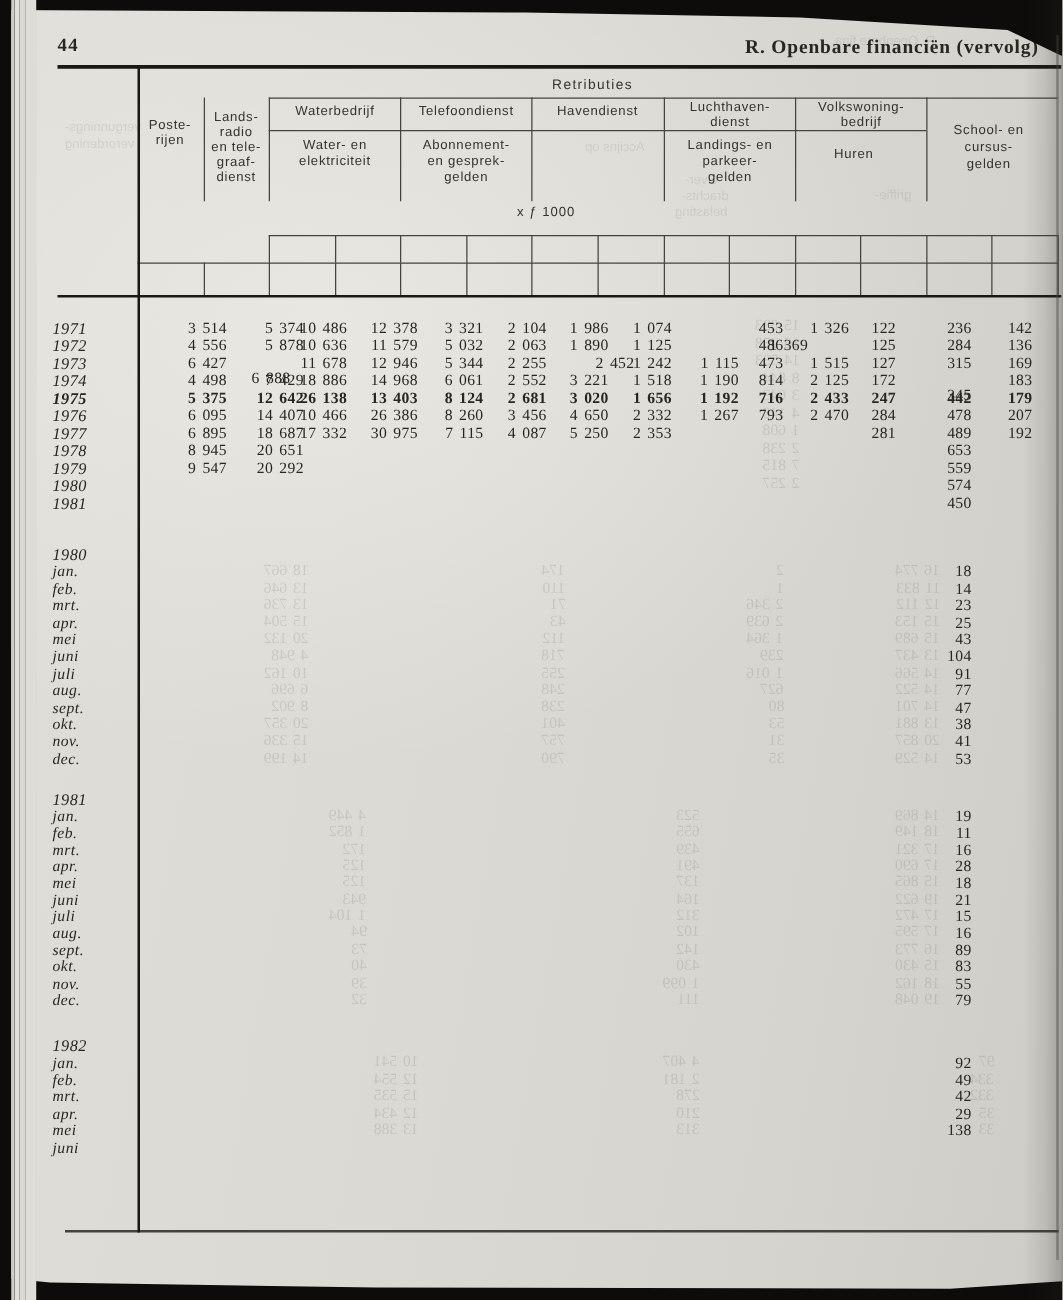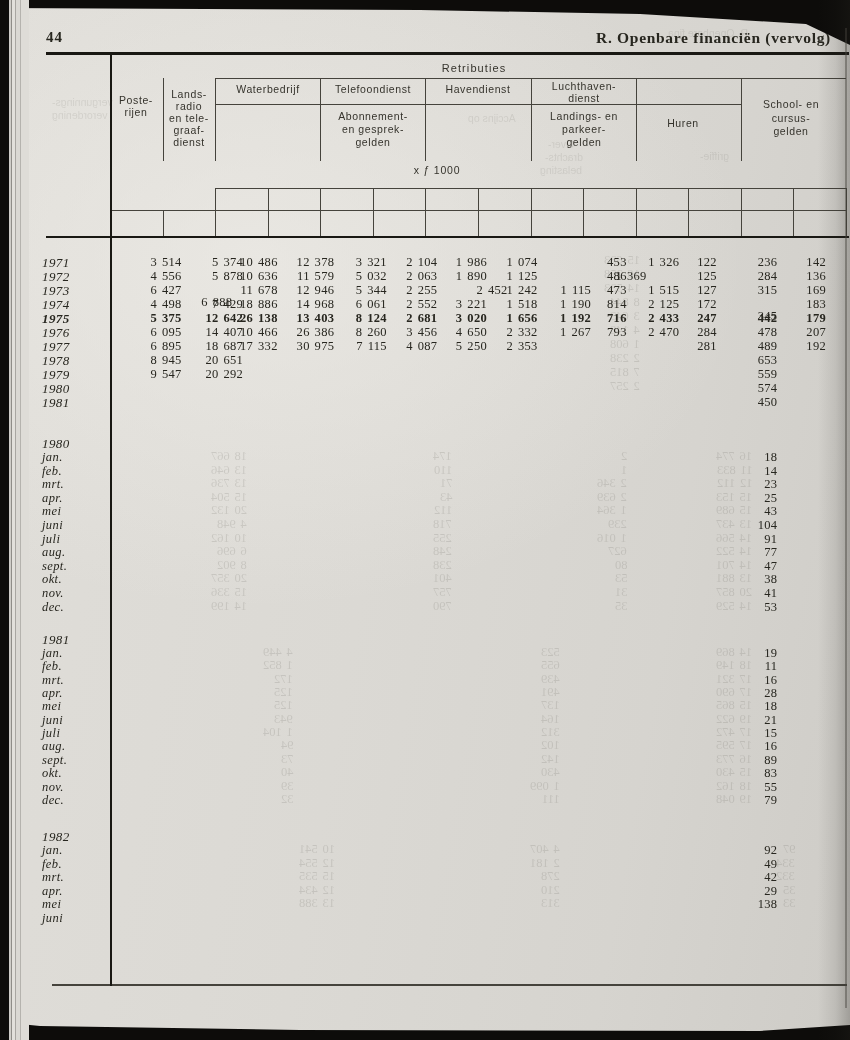--- a/index.html
+++ b/index.html
@@ -157,34 +157,38 @@
 
   <div class="hdr" style="left:96px;top:94px;width:80px;font-size:10.5px;line-height:12px;">Poste-
 rijen</div>
   <div class="hdr" style="left:149px;top:88px;width:80px;font-size:10.5px;line-height:12px;">Lands-
 radio
 en tele-
 graaf-
 dienst</div>
 
   <div class="hdr" style="left:193px;top:83px;width:150px;font-size:10.5px;">Waterbedrijf</div>
+  <div class="hdr" style="left:193px;top:110px;width:150px;font-size:10.5px;line-height:13px;">Water- en
+elektriciteit</div>
 
   <div class="hdr" style="left:298px;top:83px;width:150px;font-size:10.5px;">Telefoondienst</div>
   <div class="hdr" style="left:298px;top:110px;width:150px;font-size:10.5px;line-height:13px;">Abonnement-
 en gesprek-
 gelden</div>
 
   <div class="hdr" style="left:403px;top:83px;width:150px;font-size:10.5px;">Havendienst</div>
 
   <div class="hdr" style="left:509px;top:80px;width:150px;font-size:10.5px;line-height:12px;">Luchthaven-
 dienst</div>
   <div class="hdr" style="left:509px;top:110px;width:150px;font-size:10.5px;line-height:13px;">Landings- en
 parkeer-
 gelden</div>
 
+  <div class="hdr" style="left:614px;top:80px;width:150px;font-size:10.5px;line-height:12px;">Volkswoning-
+bedrijf</div>
   <div class="hdr" style="left:608px;top:117px;width:150px;font-size:10.5px;">Huren</div>
 
   <div class="hdr" style="left:716px;top:98px;width:150px;font-size:10.5px;line-height:13.5px;">School- en
 cursus-
 gelden</div>
 
   <div class="hdr" style="left:337px;top:164px;width:200px;font-size:10.5px;letter-spacing:0.8px;">x ƒ 1000</div>
 
   <div id="header-dynamic" class="abs" style="left:0;top:0;width:850px;height:240px;">
       <div class="num" style="left: 226.428px; top: 191px; width: 30px; text-align: center; font-size: 11px;">C</div>

